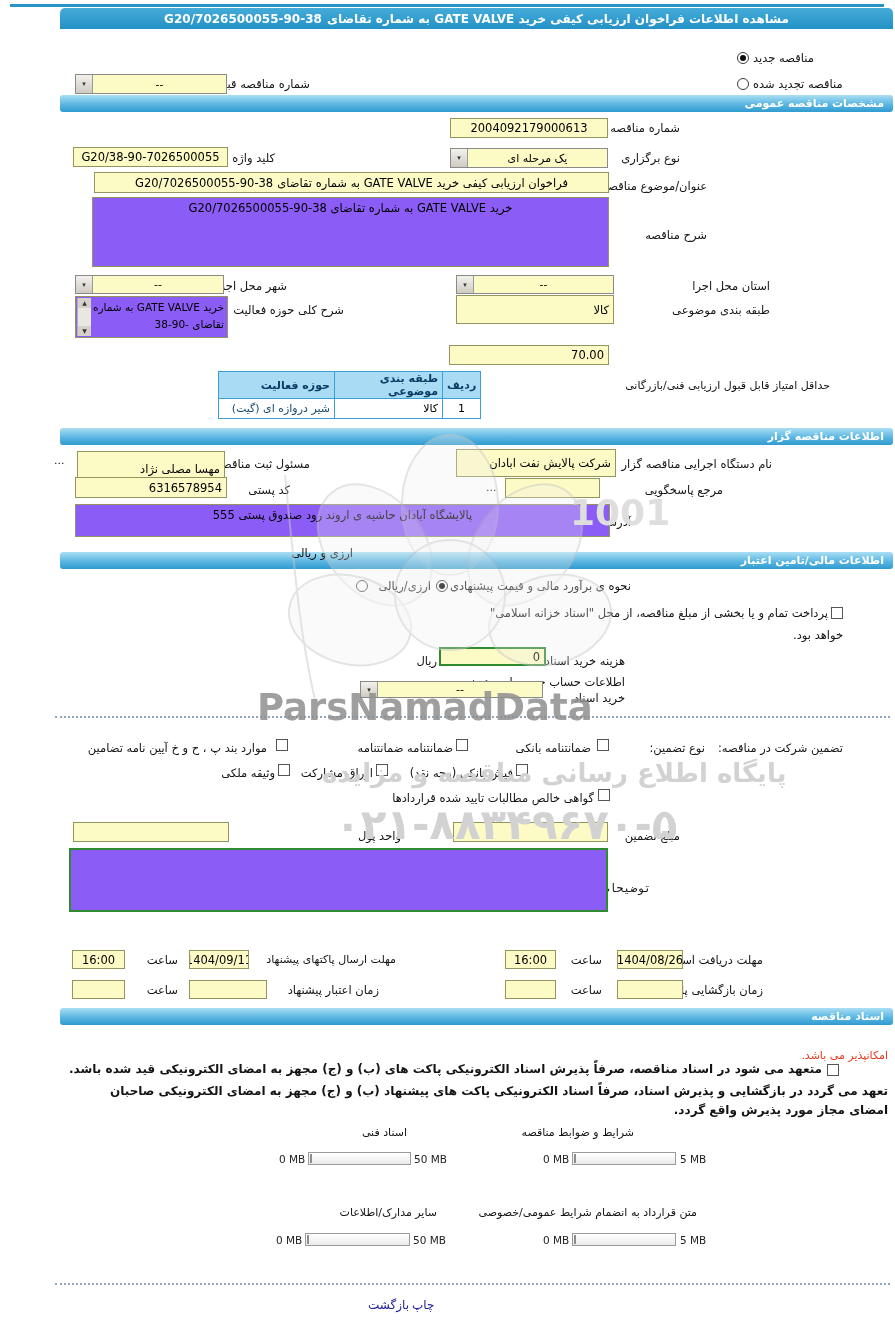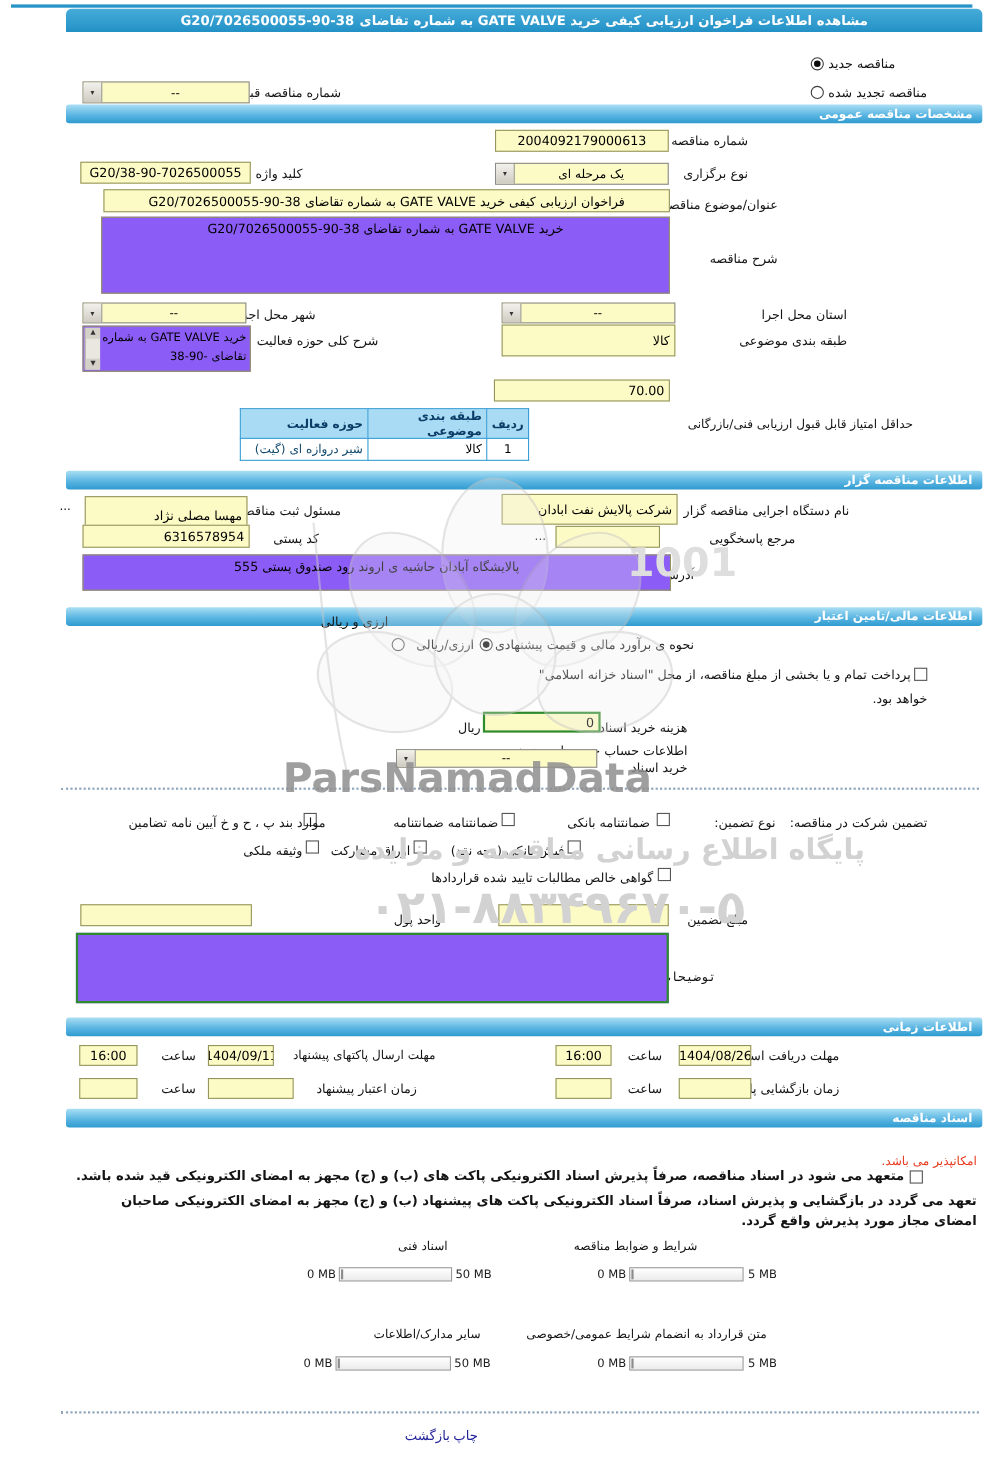--- a/index.html
+++ b/index.html
@@ -198,21 +198,21 @@
 
   <div class="lbl" style="right:264px;top:515px;">آدرس</div>
   <div class="ta" style="left:75px;top:504px;width:535px;height:33px;text-align:center;padding-top:3px;"><span>پالایشگاه آبادان حاشیه ی اروند رود صندوق پستی 555</span></div>
 
   <div class="sec" style="top:552px;">اطلاعات مالی/تامین اعتبار</div>
 
   <div class="lbl" style="right:264px;top:579px;">نحوه ی برآورد مالی و قیمت پیشنهادی</div>
   <div class="radio sel" style="left:436px;top:580px;"></div>
   <div class="lbl" style="right:464px;top:579px;">ارزی/ریالی</div>
   <div class="radio" style="left:356px;top:580px;"></div>
-  <div class="lbl" style="right:542px;top:558px;">ارزی و ریالی</div>
+  <div class="lbl" style="right:542px;top:546px;">ارزی و ریالی</div>
 
   <div class="cb" style="left:831px;top:607px;"></div>
   <div class="lbl" style="right:67px;top:606px;">پرداخت تمام و یا بخشی از مبلغ مناقصه، از محل "اسناد خزانه اسلامی"</div>
   <div class="lbl" style="right:52px;top:628px;">خواهد بود.</div>
 
   <div class="lbl" style="right:270px;top:654px;">هزینه خرید اسناد</div>
   <div class="inp r green2" style="left:439px;top:647px;width:107px;height:19px;background:#fcfac5;">
       <span class="ltr">0</span>
     </div>
   <div class="lbl" style="right:458px;top:654px;">ریال</div>
@@ -227,41 +227,40 @@
   <div class="dotline" style="left:55px;top:716px;width:835px;"></div>
 
   <div class="lbl" style="right:52px;top:741px;">تضمین شرکت در مناقصه:</div>
   <div class="lbl" style="right:190px;top:741px;">نوع تضمین:</div>
 
   <div class="cb" style="left:597px;top:739px;"></div>
   <div class="lbl" style="right:304px;top:741px;">ضمانتنامه بانکی</div>
   <div class="cb" style="left:456px;top:739px;"></div>
   <div class="lbl" style="right:442px;top:741px;">ضمانتنامه ضمانتنامه</div>
   <div class="cb" style="left:276px;top:739px;"></div>
-  <div class="lbl" style="right:599px;top:741px;text-align:center;">موارد بند پ ، ح و خ آیین نامه تضامین</div>
+  <div class="lbl" style="right:628px;top:741px;text-align:center;">موارد بند پ ، ح و خ آیین نامه تضامین</div>
 
   <div class="cb" style="left:516px;top:764px;"></div>
   <div class="lbl" style="right:382px;top:766px;">فیش بانکی (وجه نقد)</div>
   <div class="cb" style="left:376px;top:764px;"></div>
   <div class="lbl" style="right:522px;top:766px;">اوراق مشارکت</div>
   <div class="cb" style="left:278px;top:764px;"></div>
   <div class="lbl" style="right:620px;top:766px;">وثیقه ملکی</div>
 
   <div class="cb" style="left:598px;top:789px;"></div>
   <div class="lbl" style="right:301px;top:791px;">گواهی خالص مطالبات تایید شده قراردادها</div>
 
   <div class="lbl" style="right:215px;top:829px;">مبلغ تضمین</div>
   <div class="inp" style="left:453px;top:822px;width:155px;height:20px;"></div>
   <div class="lbl" style="right:494px;top:829px;">واحد پول</div>
   <div class="inp" style="left:73px;top:822px;width:156px;height:20px;"></div>
 
   <div class="lbl" style="right:244px;top:881px;font-family:Liberation Mono, monospace;">توضیحات</div>
   <div class="ta green2" style="left:69px;top:848px;width:539px;height:64px;"></div>
 
-  <div class="sec" style="top:925px;">اطلاعات زمانی</div>
 
   <div class="lbl" style="right:132px;top:953px;">مهلت دریافت اسناد</div>
   <div class="inp" style="left:617px;top:950px;width:66px;height:19px;">
       <span class="ltr">1404/08/26</span>
     </div>
   <div class="lbl" style="right:293px;top:953px;">ساعت</div>
   <div class="inp" style="left:505px;top:950px;width:51px;height:19px;">
       <span class="ltr">16:00</span>
     </div>
   <div class="lbl s" style="right:499px;top:953px;">مهلت ارسال پاکتهای پیشنهاد</div>

